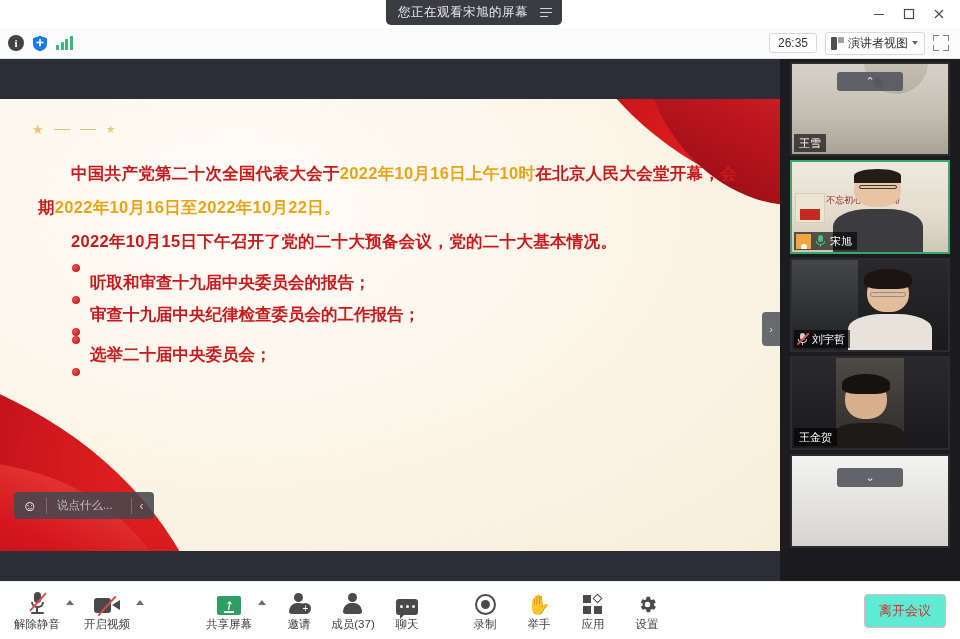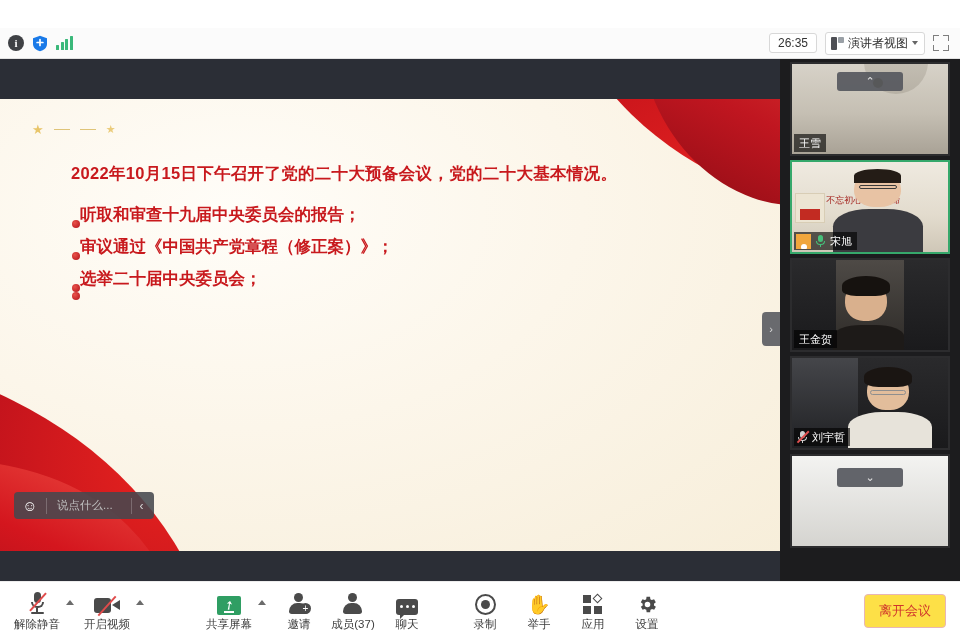--- a/index.html
+++ b/index.html
@@ -130,21 +130,21 @@
   .slide-body { margin-top: 20px; padding-left: 20px; }
   .para {
     font-size: 16.5px; line-height: 34px; color: #c8191d; font-weight: bold;
     letter-spacing: .3px;
   }
   .para .hl { color: #e8a317; }
   .para.indent { text-indent: 33px; }
 
   .bullets { margin-top: 8px; padding-left: 34px; }
   .bullet {
-    display: flex; align-items: flex-end; 
+    display: flex; align-items: flex-start; gap: 10px;
     font-size: 16.5px; line-height: 32px; color: #c8191d; font-weight: bold;
   }
   .bullet .dot {
     width: 8px; height: 8px; border-radius: 50%;
     background: radial-gradient(circle at 35% 35%, #e8524a, #b3111a);
     flex: 0 0 auto; transform: translateY(-2px);
   }
 
   
   .stage-chat {
@@ -236,21 +236,21 @@
   .tool .ico { height: 24px; display: flex; align-items: flex-end; justify-content: center; }
   .chev-up {
     width:0;height:0;border-left:4px solid transparent;border-right:4px solid transparent;
     border-bottom:5px solid #6b6b6b; margin: 0 6px 16px 2px;
   }
   .spacer-lg { width: 52px; }
   .spacer-mid { flex: 0 0 24px; }
   .leave-btn {
     margin-left: auto; margin-right: 4px;
     border: 1px solid #e8b6b6; border-radius: 4px;
-    color: #d0342c; font-size: 13px; padding: 7px 14px; background: #fde047;
+    color: #d0342c; font-size: 13px; padding: 7px 14px; background: #5eead4;
     white-space: nowrap;
   }
 
   
   .mic-big { position:relative; width:18px; height:24px; }
   .mic-big .b { position:absolute; left:6px; top:1px; width:7px; height:11px; border-radius:3.5px; background:#4a4a4a; }
   .mic-big .a { position:absolute; left:3px; top:11px; width:13px; height:6px; border:2px solid #4a4a4a; border-top:none; border-radius:0 0 8px 8px; }
   .mic-big .s { position:absolute; left:8px; top:17px; width:2px; height:4px; background:#4a4a4a; }
   .mic-big .base { position:absolute; left:3px; top:21px; width:13px; height:2px; background:#4a4a4a; border-radius:1px;}
   .slash-red { position:absolute; left:-2px; top:10px; width:24px; height:2px; background:#e04b4b; transform:rotate(-48deg); transform-origin:center; }
@@ -286,20 +286,47 @@
   .apps-ic i:nth-child(1){ left:0; top:0; }
   .apps-ic i:nth-child(2){ left:0; top:11px; }
   .apps-ic i:nth-child(3){ left:11px; top:11px; }
   .apps-ic i:nth-child(4){ left:11px; top:0; background:none; border:1.8px solid #4a4a4a; transform: rotate(45deg); width:7px;height:7px; }
 </style>
 </head>
 <body>
 
 <div id="app">
 
+  <div class="titlebar">
+    <div class="title-pill">
+      <span>您正在观看宋旭的屏幕</span>
+      <span class="menu-glyph">
+          <i></i>
+          <i></i>
+          <i></i>
+        </span>
+    </div>
+    <div class="win-btns">
+      <div class="win-btn">
+        <svg width="12" height="12" viewBox="0 0 12 12">
+            <rect x="1" y="6" width="10" height="1" fill="#4a4a4a"></rect>
+          </svg>
+      </div>
+      <div class="win-btn">
+        <svg width="12" height="12" viewBox="0 0 12 12">
+            <rect x="1.5" y="1.5" width="9" height="9" fill="none" stroke="#4a4a4a" stroke-width="1.2"></rect>
+          </svg>
+      </div>
+      <div class="win-btn">
+        <svg width="12" height="12" viewBox="0 0 12 12">
+            <path d="M2 2 L10 10 M10 2 L2 10" stroke="#4a4a4a" stroke-width="1.2"></path>
+          </svg>
+      </div>
+    </div>
+  </div>
 
   <div class="subbar">
     <div class="subbar-left">
       <div class="ic-info">i</div>
       <div class="ic-shield">
         <svg width="16" height="17" viewBox="0 0 16 17">
           <path d="M8 0.7 L15 3.2 V9 C15 12.6 11.8 15.4 8 16.3 C4.2 15.4 1 12.6 1 9 V3.2 Z" fill="#1a7ae8"></path>
           <path d="M8 4.6 V10.4 M5.1 7.5 H10.9" stroke="#fff" stroke-width="1.7" stroke-linecap="round"></path>
         </svg>
       </div>
@@ -338,29 +365,33 @@
 
       <div class="slide-inner">
         <div class="slide-title-row">
           <span class="star">★</span>
           <span class="tdash"></span>
           <span class="tdash"></span>
           <span class="star s2">★</span>
         </div>
 
         <div class="slide-body">
+          <div class="para indent" id="para1"><span>中国共产党第二十次全国代表大会于</span><span class="hl">2022年10月16日上午10时</span><span>在北京人民大会堂开幕，会期</span><span class="hl">2022年10月16日至2022年10月22日。</span></div>
           <div class="para indent" id="para2"><span>2022年10月15日下午召开了党的二十大预备会议，党的二十大基本情况。</span></div>
           <div class="bullets" id="bullets">
               <div class="bullet">
                 <span class="dot"></span>
                 <span>听取和审查十九届中央委员会的报告；</span>
               </div>
               <div class="bullet">
                 <span class="dot"></span>
-                <span>审议通过《中国共产党章程（修正案）》；</span>
+                <span>审查十九届中央纪律检查委员会的工作报告；</span>
+              </div>
+              <div class="bullet">
+                <span class="dot"></span>
               </div>
               <div class="bullet">
                 <span class="dot"></span>
                 <span>选举二十届中央委员会；</span>
               </div>
               <div class="bullet">
                 <span class="dot"></span>
               </div>
             </div>
         </div>
@@ -409,49 +440,49 @@
             <span class="body"></span>
             <span class="arc"></span>
             <span class="stem"></span>
           </span>
         <span>宋旭</span>
       </div>
     </div>
 
     <div class="tile">
       <div class="vid v-dark">
-        <div class="v-strip" style="background:linear-gradient(180deg,#4e4a46 0%,#2e2b28 100%);"></div>
-        <div class="head" style="left:34%;top:22%;width:27%;height:46%;background:#d9b08d;"></div>
-        <div style="position:absolute;left:32%;top:18%;width:31%;height:22%;background:#16120f;border-radius:50% 50% 30% 30%;"></div>
-        <div class="torso" style="left:26%;top:72%;width:46%;height:30%;background:#1d1a18;"></div>
-      </div>
-      <div class="name-tag plain">
-        <span>王金贺</span>
-      </div>
-    </div>
-
-    <div class="tile">
-      <div class="vid v-dark">
         <div style="position:absolute;left:0;top:0;width:42%;height:100%;background:linear-gradient(180deg,#45464a,#202124);"></div>
         <div class="head" style="left:48%;top:14%;width:27%;height:44%;background:#e2bd9b;"></div>
         <div style="position:absolute;left:46%;top:10%;width:31%;height:22%;background:#1a1512;border-radius:50% 50% 30% 30%;"></div>
         <div style="position:absolute;left:50%;top:35%;width:23%;height:6%;border:1.1px solid #8e8e8e;border-radius:3px;"></div>
         <div class="torso" style="left:36%;top:60%;width:54%;height:42%;background:#e7e3da;"></div>
       </div>
       <div class="name-tag">
         <span class="mic muted">
           <span class="body"></span>
             <span class="arc"></span>
             <span class="stem"></span>
             <span class="slash"></span>
         </span>
         <span>刘宇哲</span>
       </div>
     </div>
 
+    <div class="tile">
+      <div class="vid v-dark">
+        <div class="v-strip" style="background:linear-gradient(180deg,#4e4a46 0%,#2e2b28 100%);"></div>
+        <div class="head" style="left:34%;top:22%;width:27%;height:46%;background:#d9b08d;"></div>
+        <div style="position:absolute;left:32%;top:18%;width:31%;height:22%;background:#16120f;border-radius:50% 50% 30% 30%;"></div>
+        <div class="torso" style="left:26%;top:72%;width:46%;height:30%;background:#1d1a18;"></div>
+      </div>
+      <div class="name-tag plain">
+        <span>王金贺</span>
+      </div>
+    </div>
+
 
     <div class="tile">
       <div class="vid" style="background:linear-gradient(180deg,#f3f3f1 0%,#d5d4d0 100%);">
         
       </div>
       <div class="scroll-btn" style="top:12px;">⌄</div>
     </div>
 
   </div>
 

